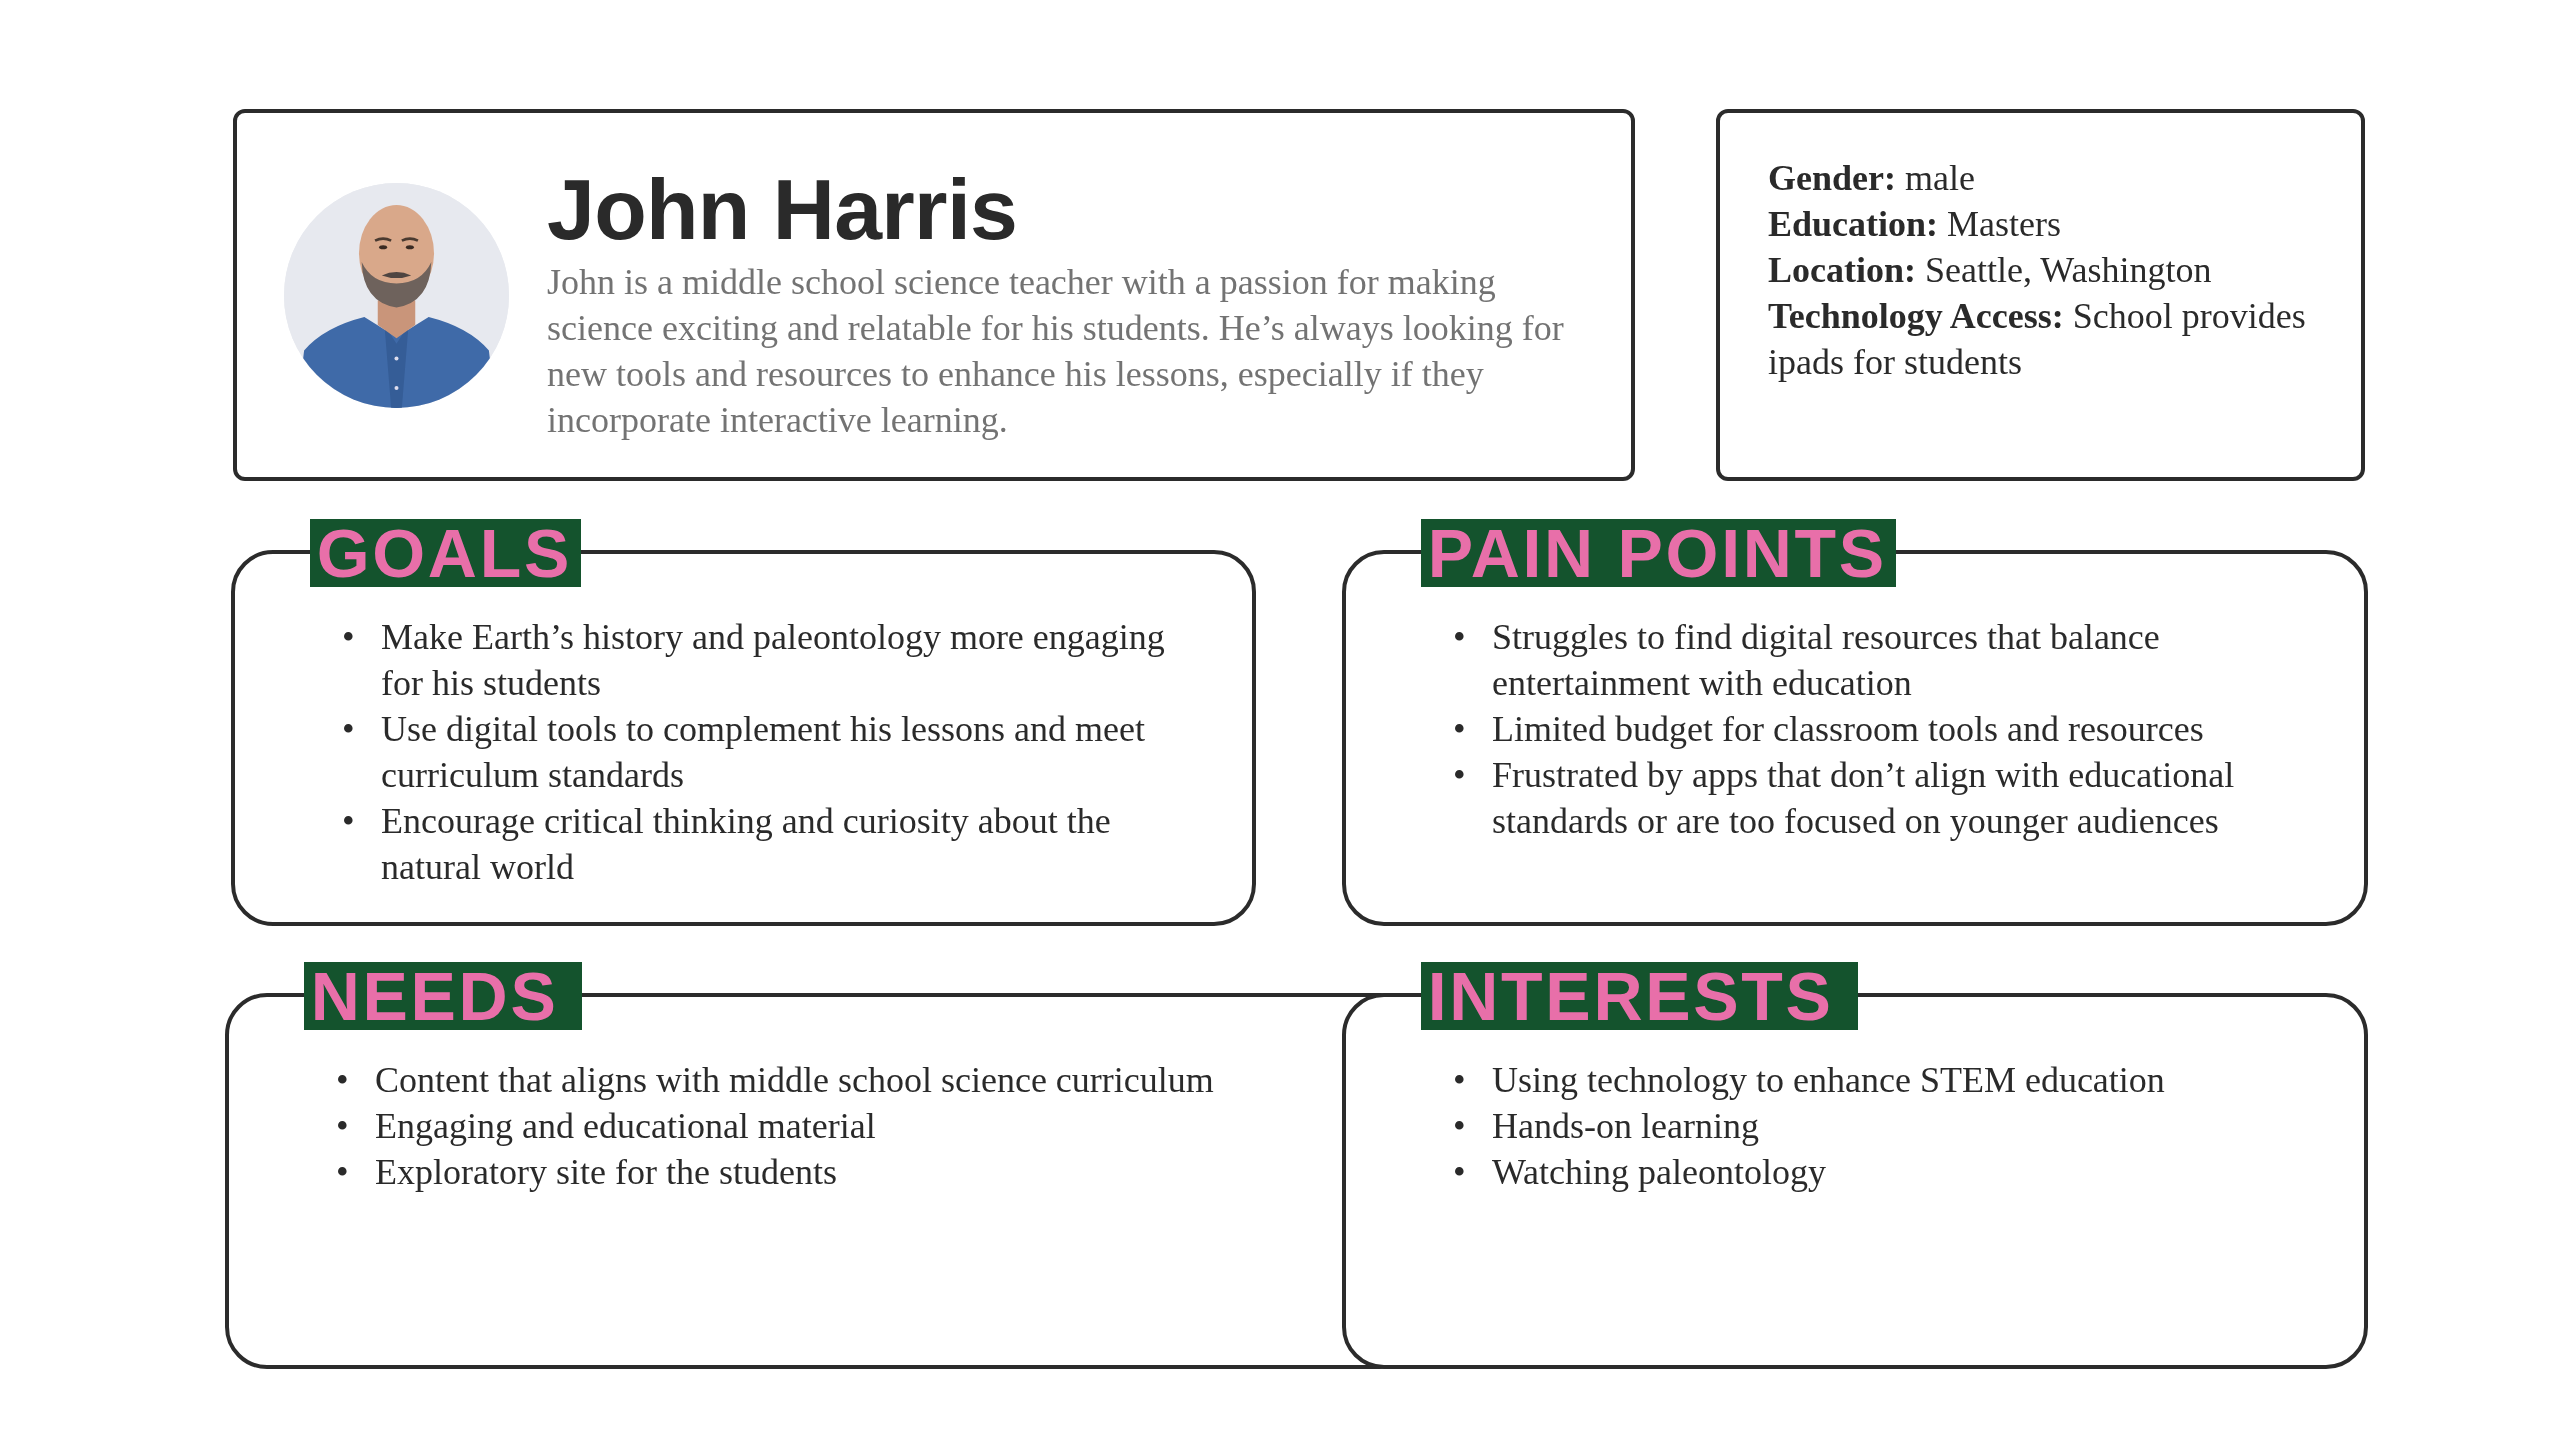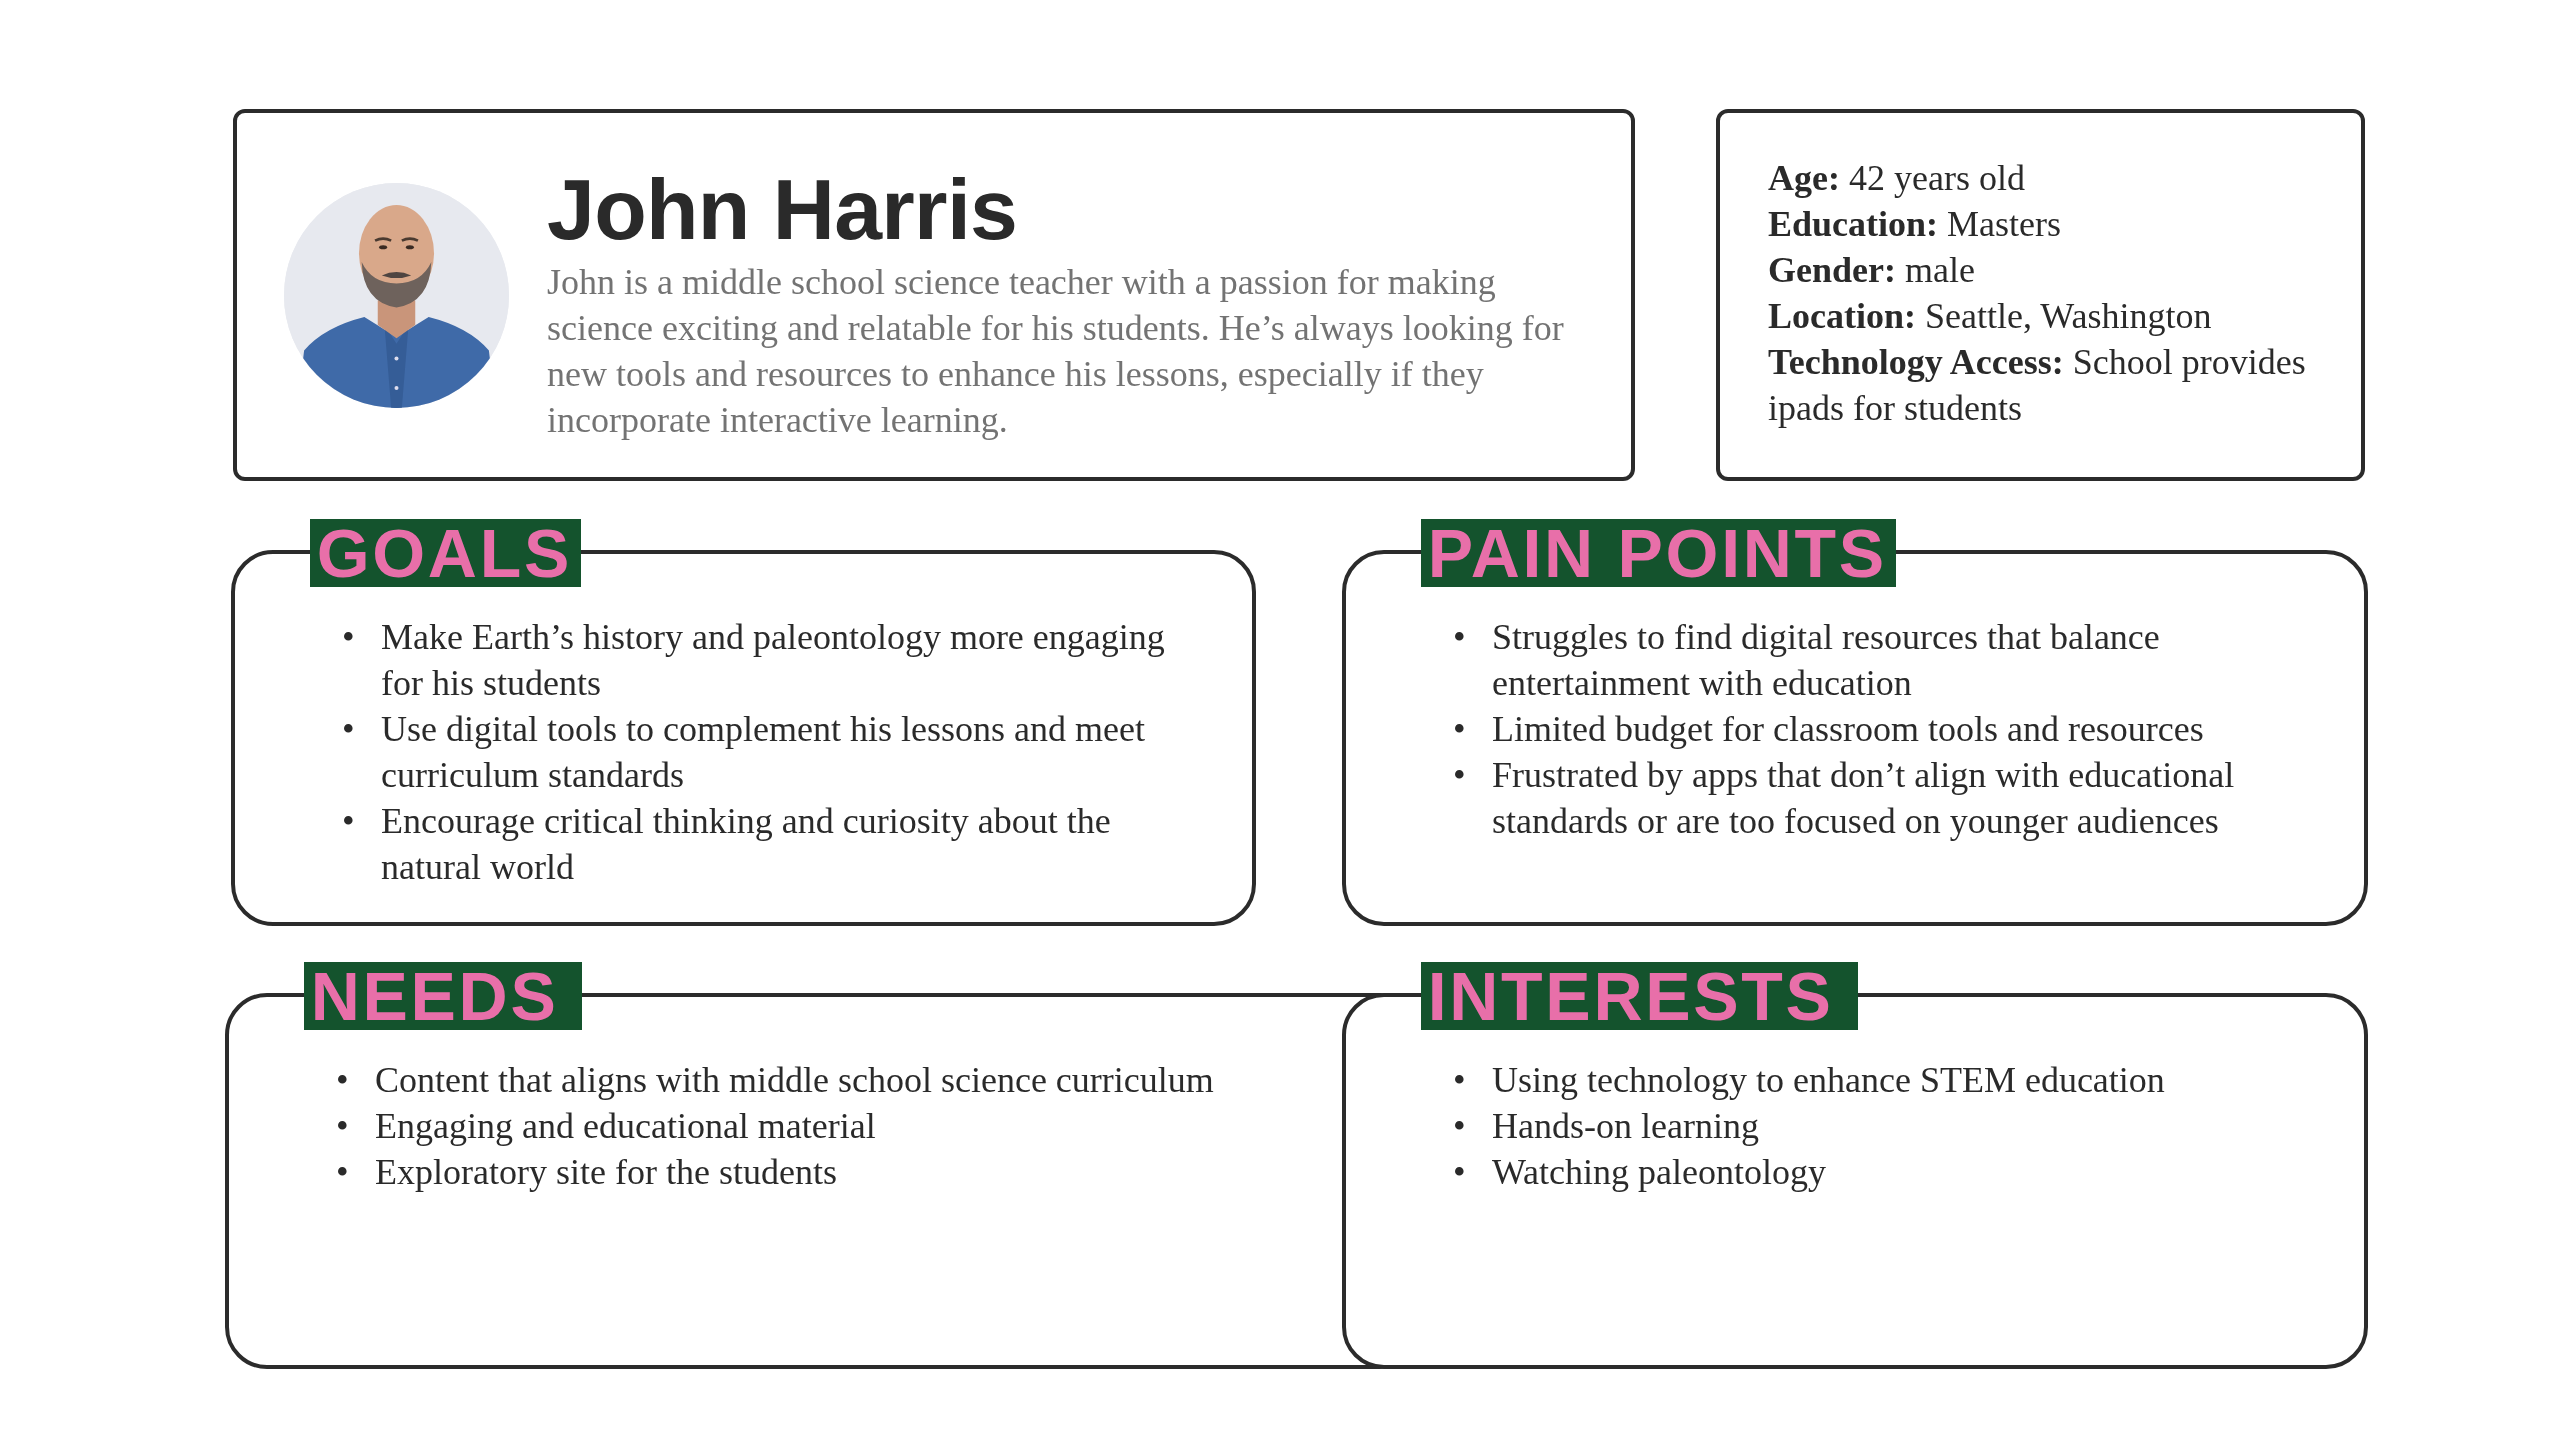--- a/index.html
+++ b/index.html
@@ -75,23 +75,22 @@
       <path d="M136 86 Q148 80 160 86" stroke="#4a3a30" stroke-width="4" fill="none"></path>
       <path d="M176 86 Q188 80 200 86" stroke="#4a3a30" stroke-width="4" fill="none"></path>
     </svg>
   </div>
   <h1 class="name">John Harris</h1>
   <p class="bio">John is a middle school science teacher with a passion for making science exciting and relatable for his students. He’s always looking for new tools and resources to enhance his lessons, especially if they incorporate interactive learning.</p>
 </div>
 
 <div class="card" id="stats">
   <ul class="stats-list">
-    <li><span class="k">Age:</span><span> 42 years old</span></li>
+    <li><span class="k">Gender:</span><span> male</span></li>
     <li><span class="k">Education:</span><span> Masters</span></li>
-    <li><span class="k">Gender:</span><span> male</span></li>
     <li><span class="k">Location:</span><span> Seattle, Washington</span></li>
     <li><span class="k">Technology Access:</span><span> School provides ipads for students</span></li>
   </ul>
 </div>
 
 <div class="card section" id="goals">
   <h2 class="section-title">GOALS</h2>
   <ul class="bullets">
     <li><span class="dot">•</span><span>Make Earth’s history and paleontology more engaging for his students</span></li>
     <li><span class="dot">•</span><span>Use digital tools to complement his lessons and meet curriculum standards</span></li>

